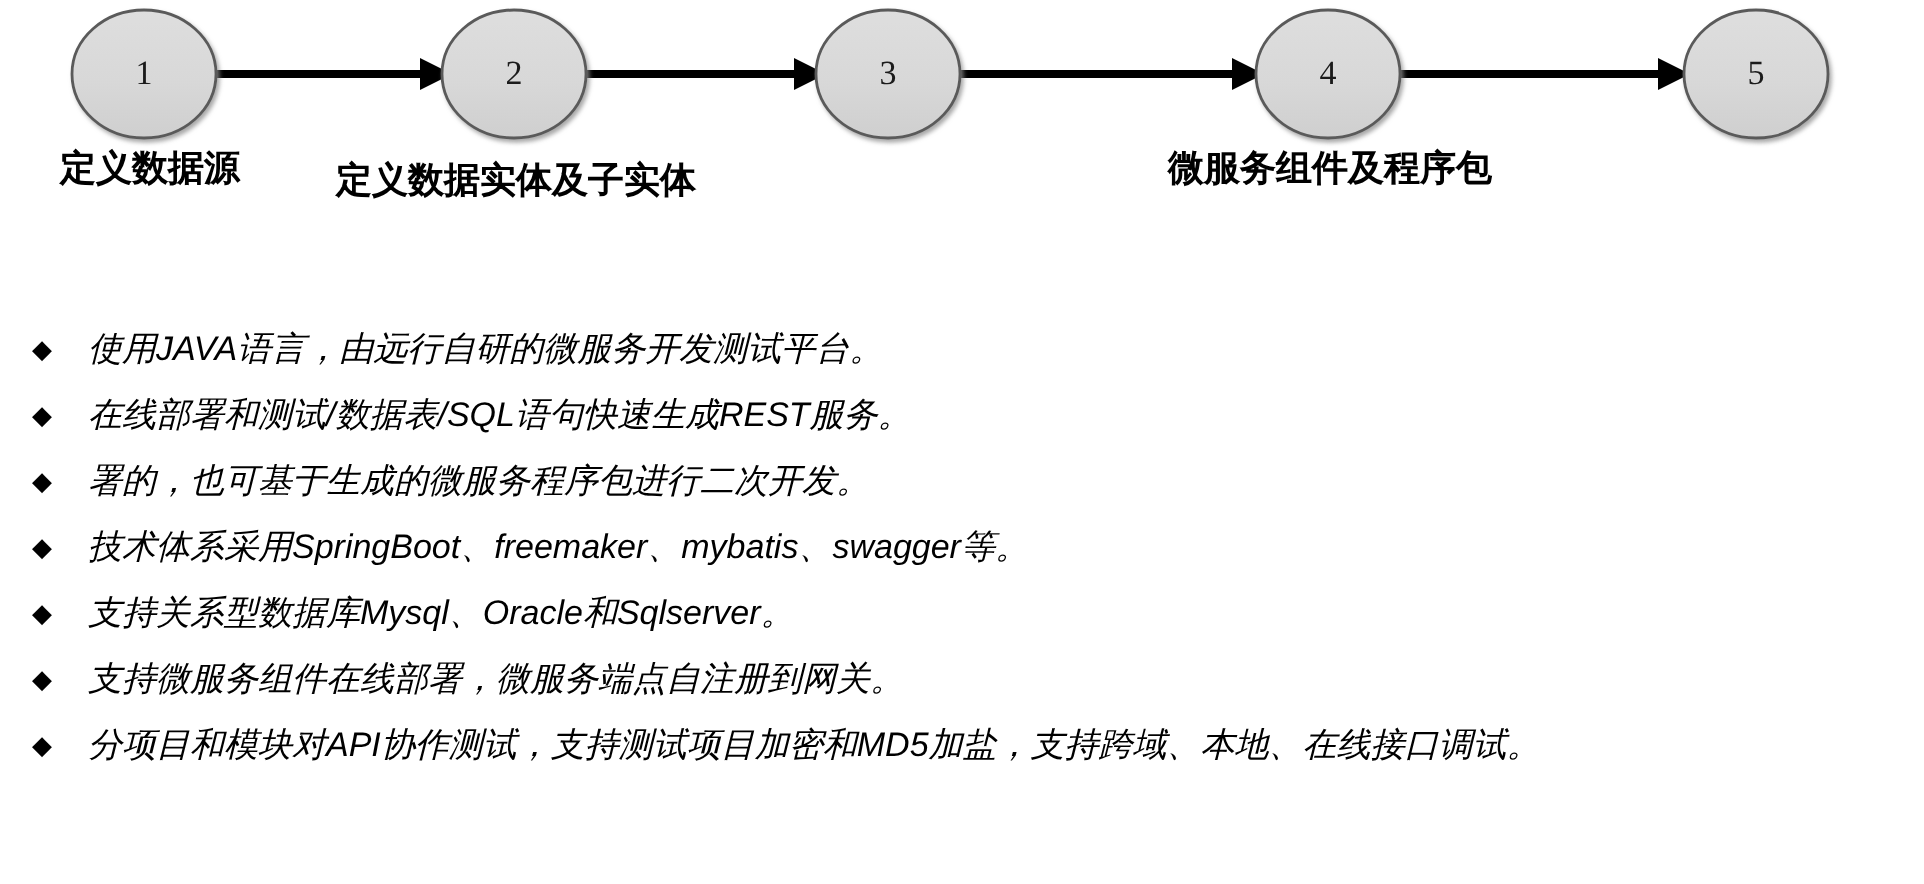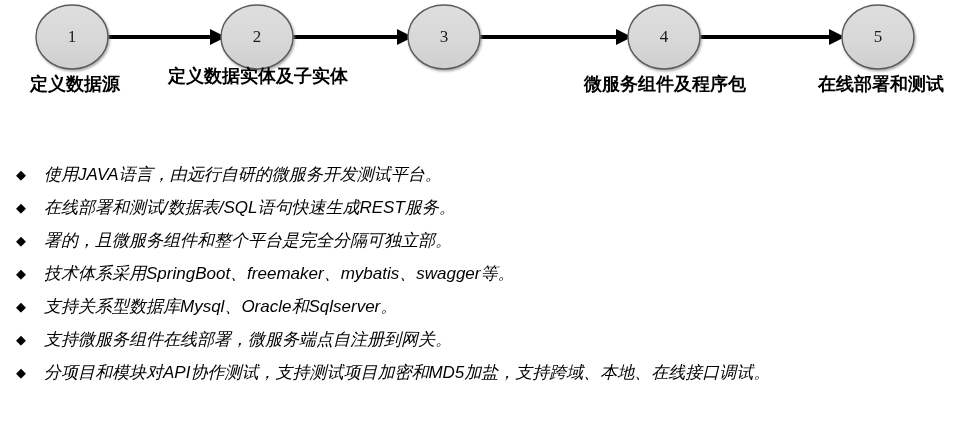--- a/index.html
+++ b/index.html
@@ -143,49 +143,46 @@
     <g>
       <ellipse class="node-ellipse" cx="878" cy="37" rx="36" ry="32" filter="url(#nodeShadow)"></ellipse>
       <text class="node-number" x="878" y="38">5</text>
     </g>
   </svg>
 
   <div class="step-caption" style="left:0px; top:74px; width:150px;">
     <span class="cap-line">定义数据源</span>
   </div>
 
-  <div class="step-caption" style="left:148px; top:66px; width:220px;">
+  <div class="step-caption" style="left:148px; top:80px; width:220px;">
     <span class="cap-line">定义数据实体及子实体</span>
   </div>
 
 
   <div class="step-caption" style="left:573px; top:74px; width:184px;">
     <span class="cap-line">微服务组件及程序包</span>
   </div>
 
-  <div class="step-caption" style="left:800px; top:74px; width:162px;">
-    <span class="cap-line">在线部署和测试</span>
-  </div>
 </div>
 
 <div id="bullet-list">
 
   <div class="bullet-row">
     <span class="bullet-marker">◆</span>
     <span class="bullet-text">使用JAVA语言，由远行自研的微服务开发测试平台。</span>
   </div>
 
   <div class="bullet-row">
     <span class="bullet-marker">◆</span>
     <span class="bullet-text">在线部署和测试/数据表/SQL语句快速生成REST服务。</span>
   </div>
 
   <div class="bullet-row">
     <span class="bullet-marker">◆</span>
-    <span class="bullet-text cont">署的，且微服务组件和整个平台是完全分隔可独立部。</span>
+    <span class="bullet-text cont">署的，也可基于生成的微服务程序包进行二次开发。</span>
   </div>
 
   <div class="bullet-row">
     <span class="bullet-marker">◆</span>
     <span class="bullet-text">技术体系采用SpringBoot、freemaker、mybatis、swagger等。</span>
   </div>
 
   <div class="bullet-row">
     <span class="bullet-marker">◆</span>
     <span class="bullet-text">支持关系型数据库Mysql、Oracle和Sqlserver。</span>

